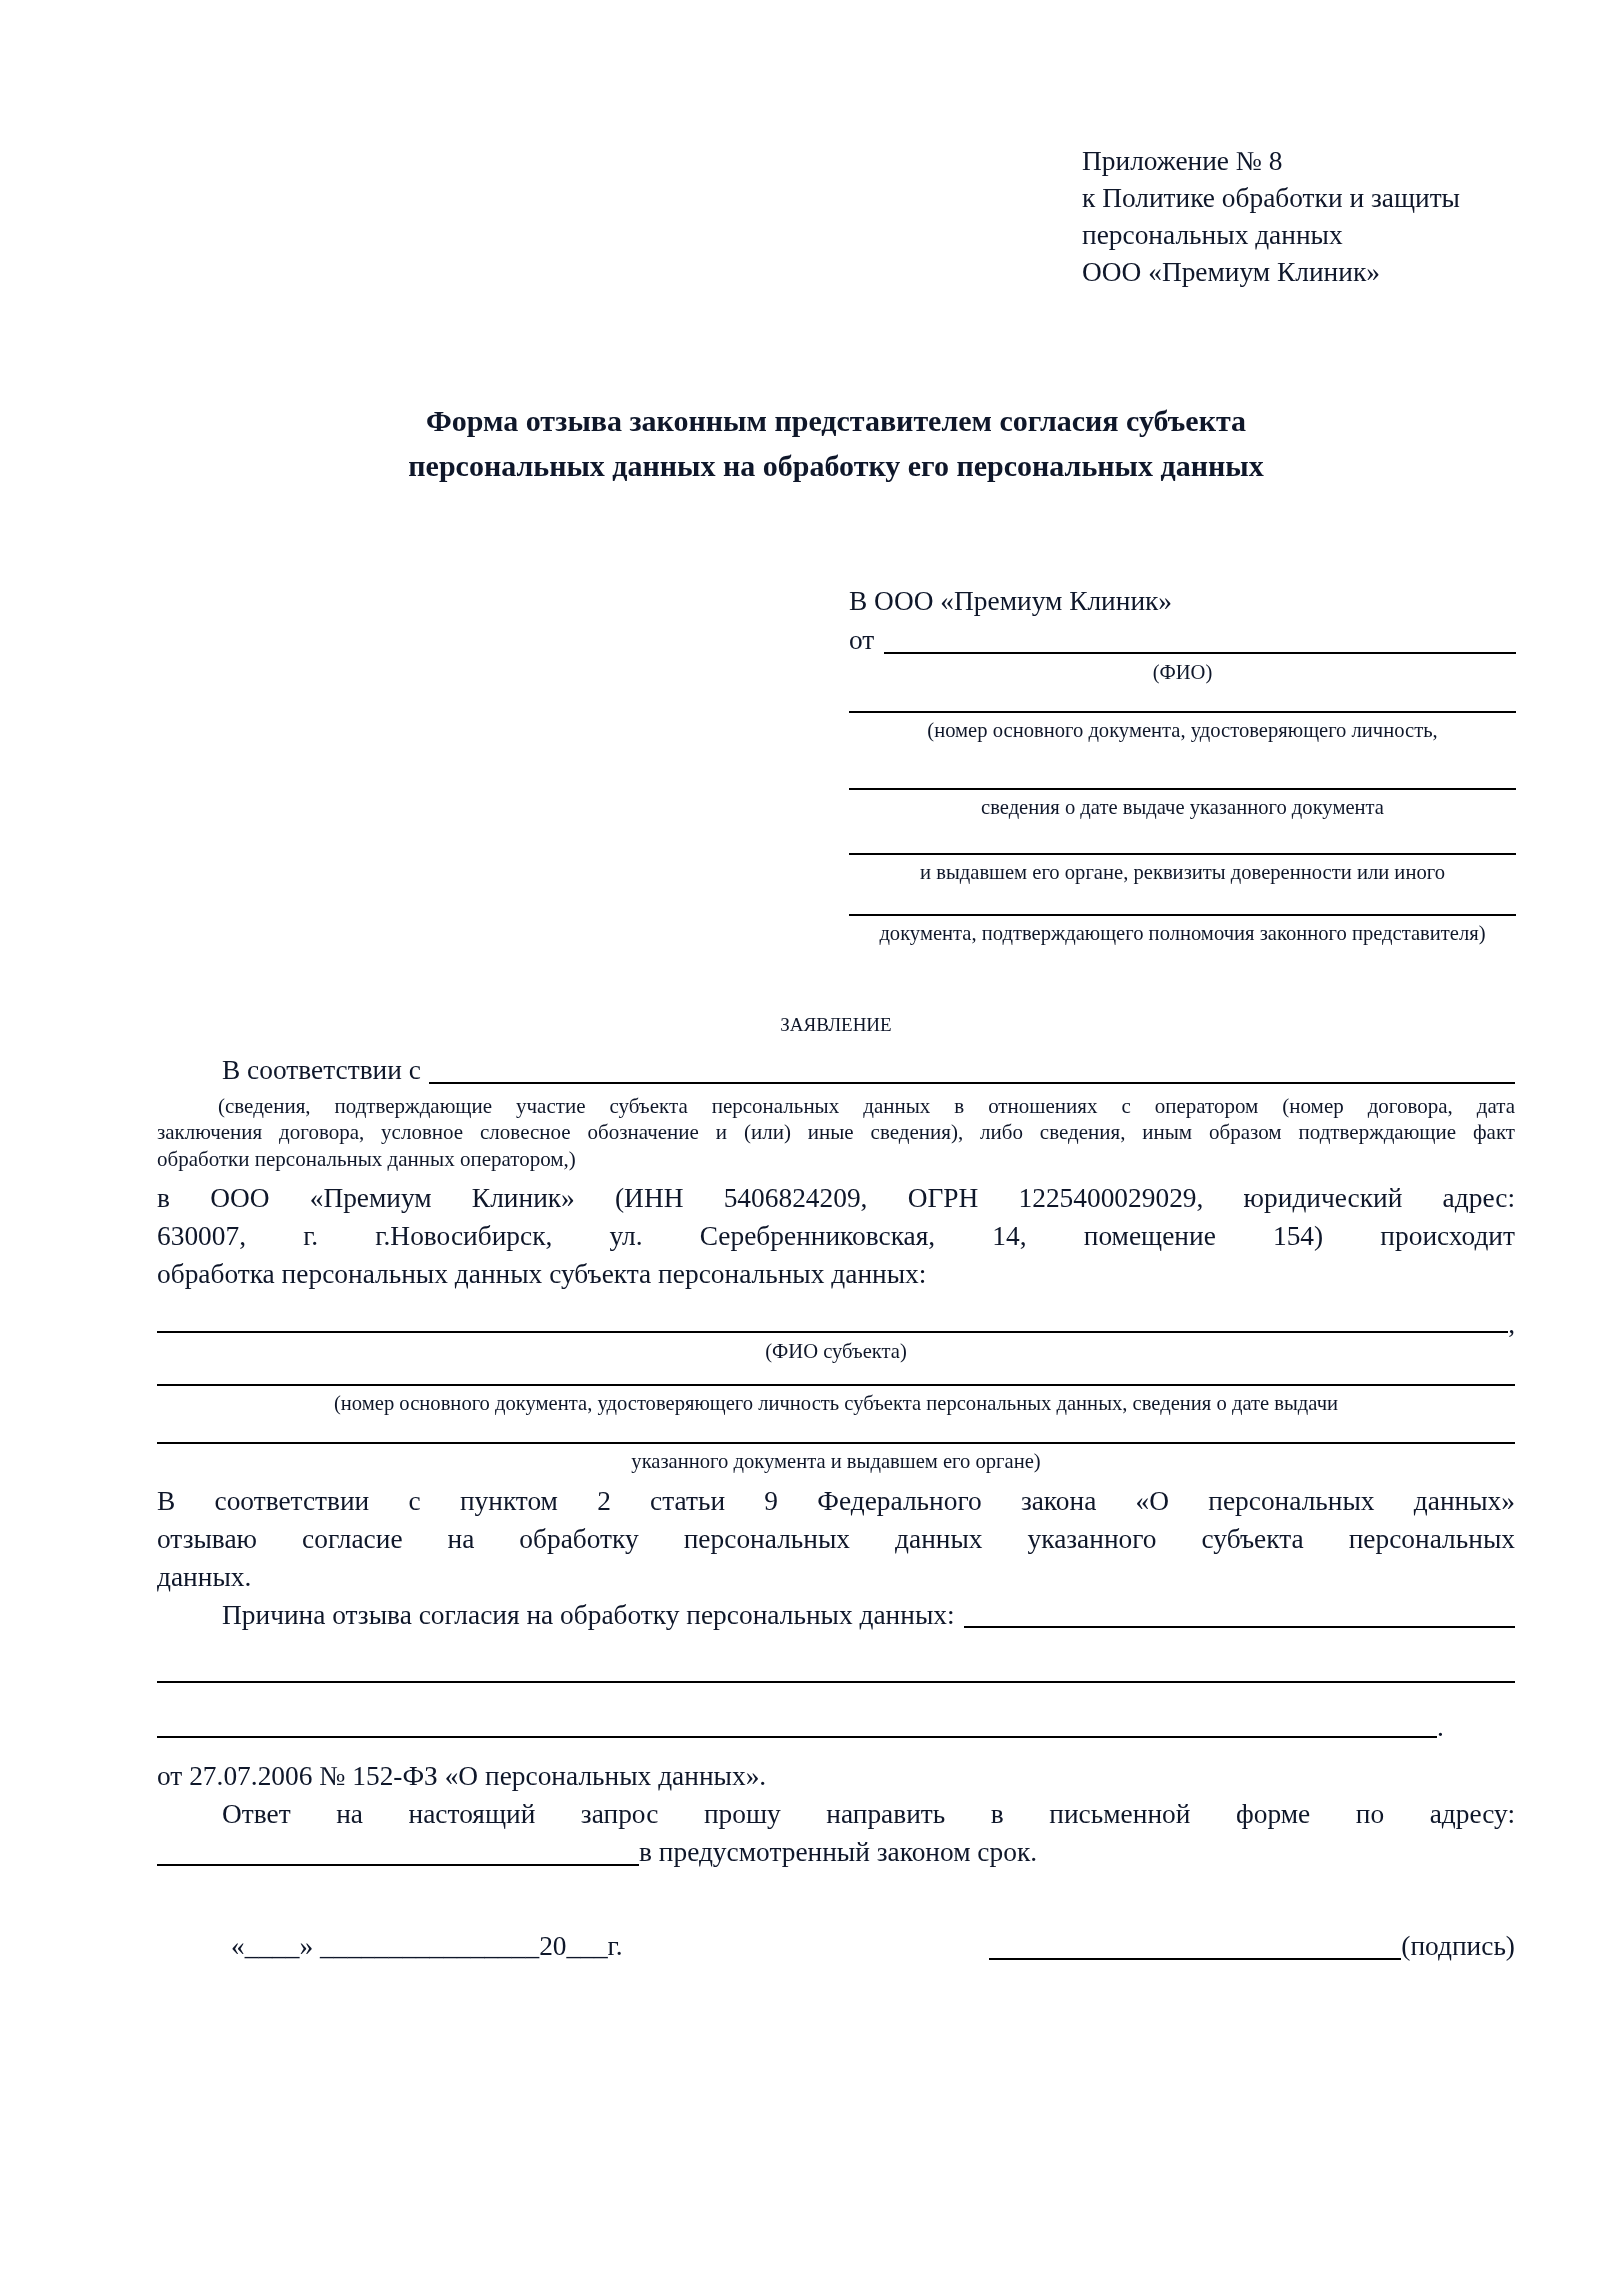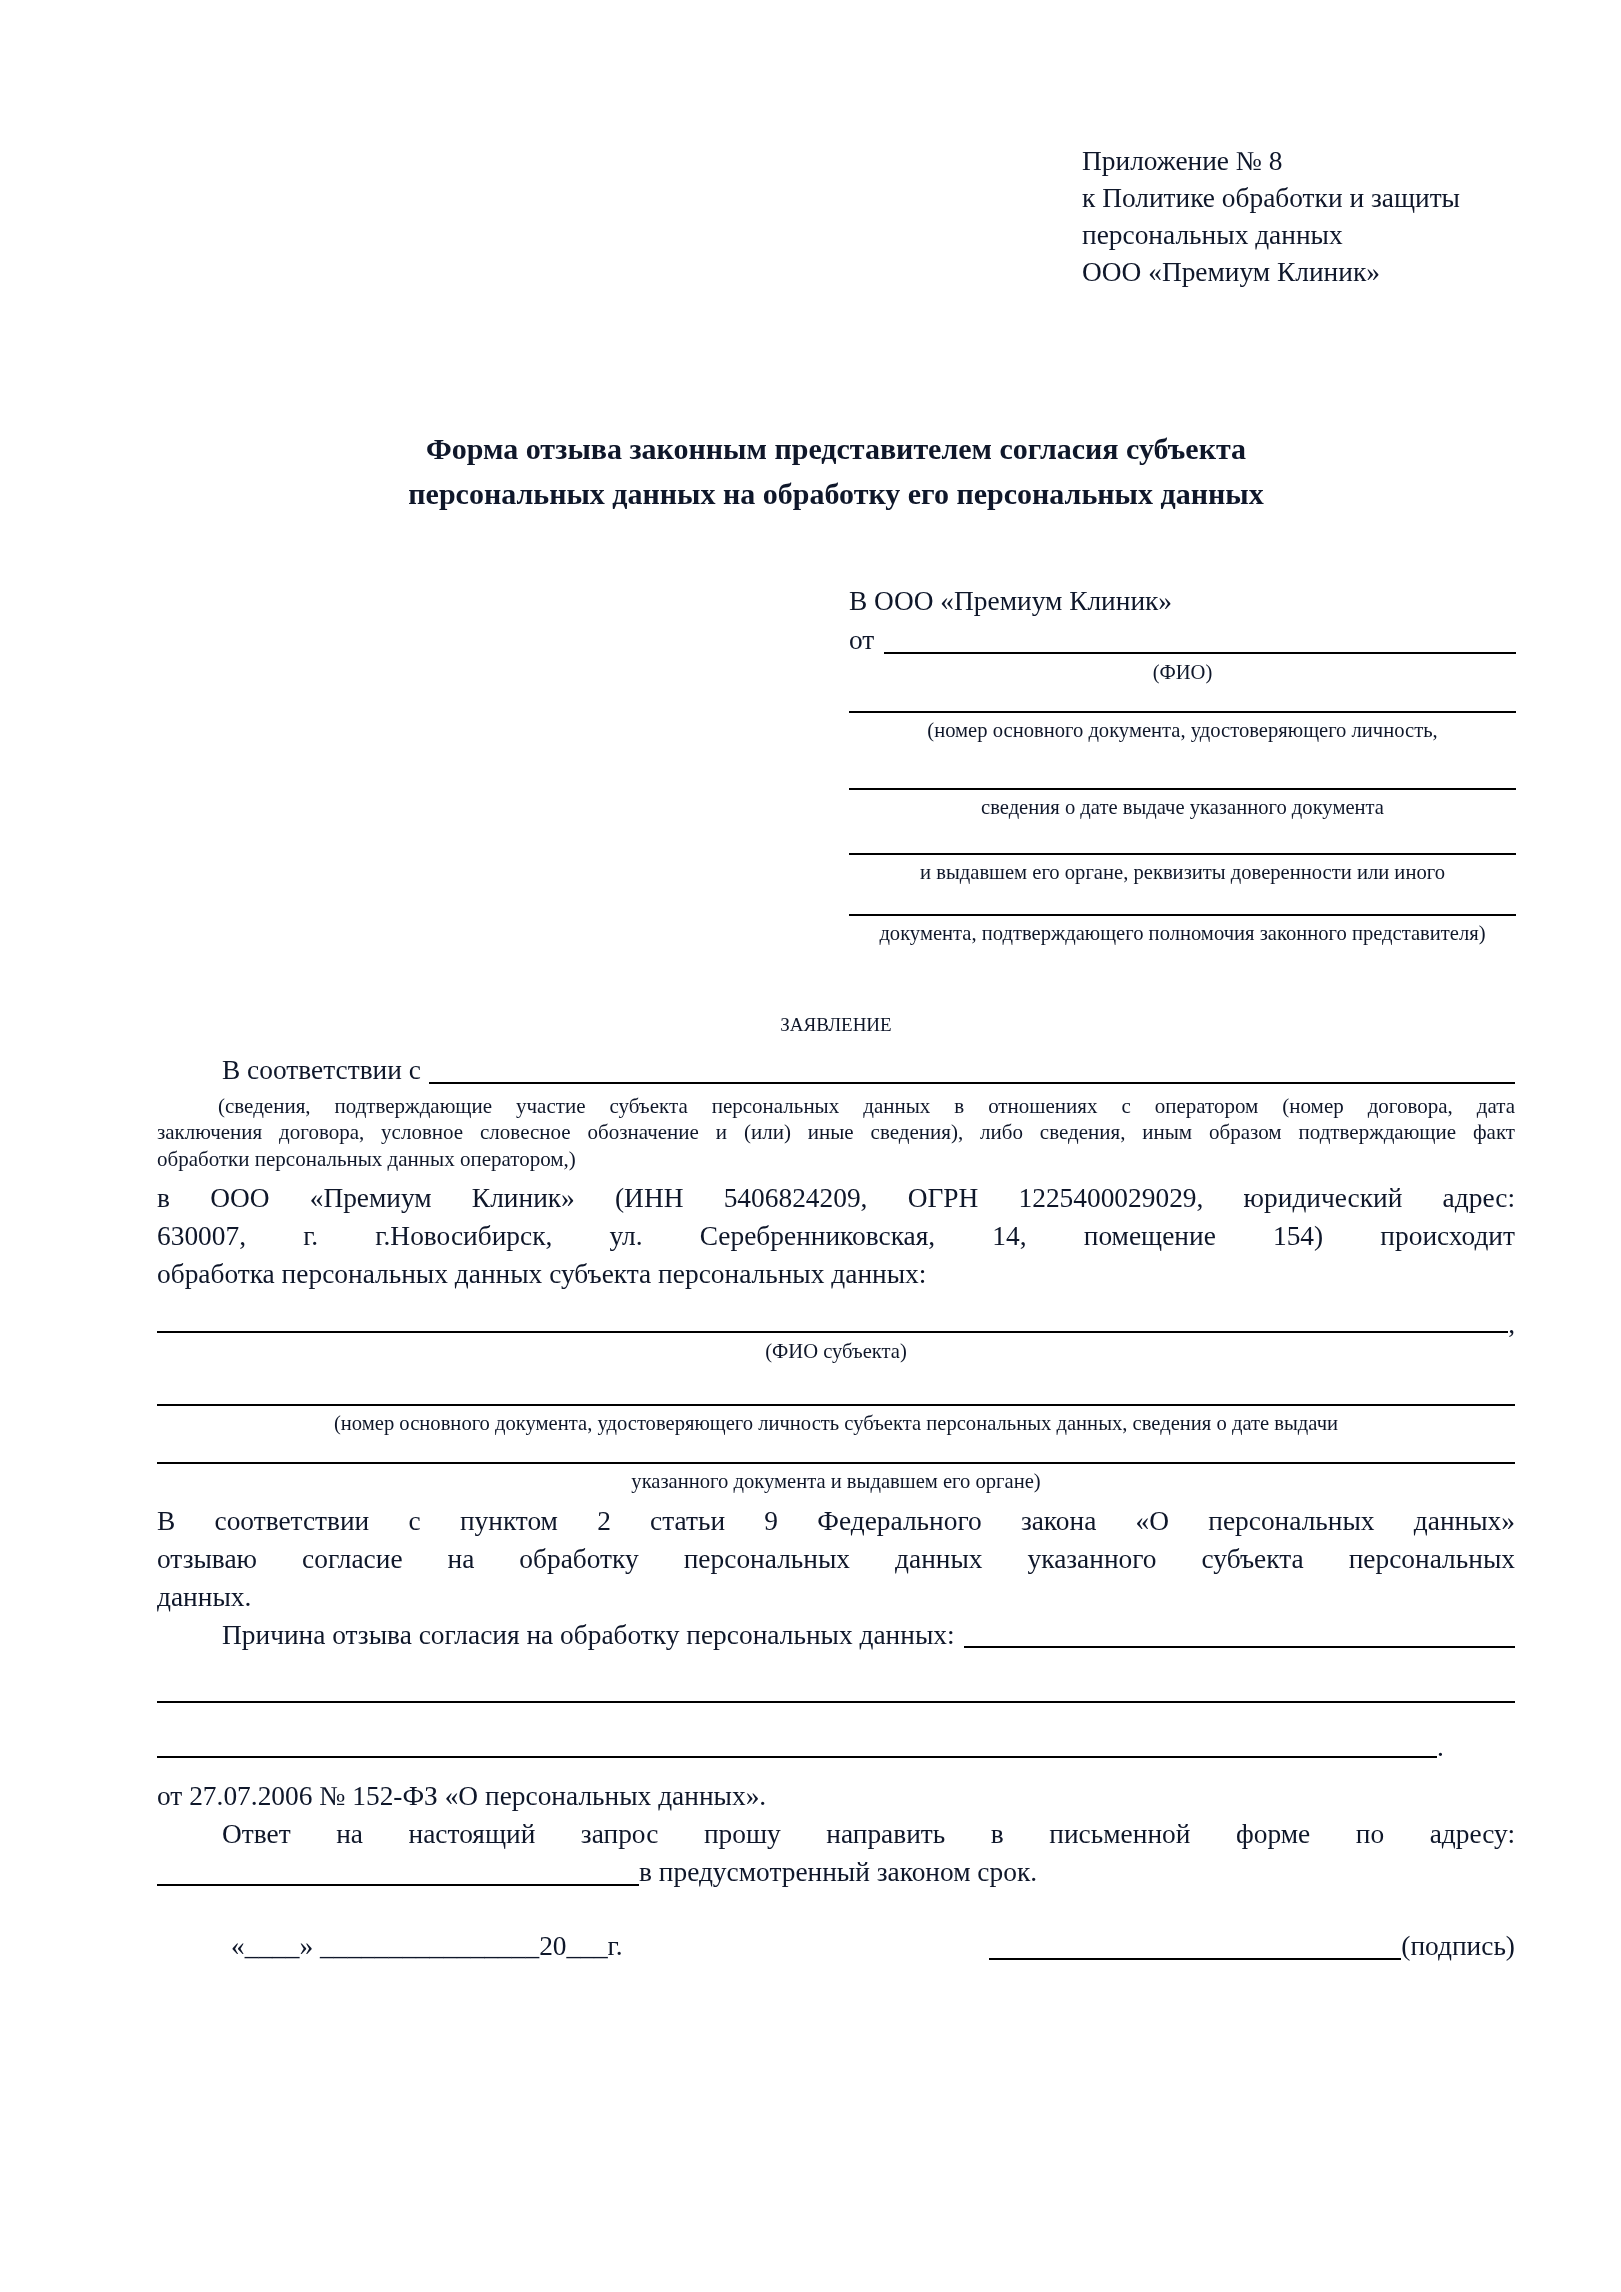--- a/index.html
+++ b/index.html
@@ -26,21 +26,20 @@
   
   .doc-title {
     position: absolute;
     left: 157px;
     top: 398px;
     width: 1358px;
     text-align: center;
     font-weight: bold;
     font-size: 30px;
     line-height: 45px;
-    margin-top: 28px;
   }
 
   
   .addressee {
     position: absolute;
     left: 849px;
     top: 582px;
     width: 667px;
     font-size: 27.4px;
     line-height: 39px;
@@ -77,21 +76,21 @@
     line-height: 37px;
     margin-bottom: 7.8px;
   }
   .intro-row { display: flex; line-height: 39px; }
   .intro-pfx { margin-left: 65px; margin-right: 7.8px; white-space: nowrap; }
   .note { font-size: 21px; line-height: 26.5px; margin-top: 2.9px; }
   .note-first { text-indent: 61px; }
   .jline { text-align: justify; text-align-last: justify; }
   .para1 { margin-top: 6.9px; }
   .rule-comma { display: flex; margin-top: 16.7px; line-height: 29px; }
-  .rrA { margin-top: 40px; font-family: Liberation Serif, serif; }
+  .rrA { margin-top: 20px; font-family: Liberation Serif, serif; }
   .rrB { margin-top: 25.5px; }
   .para2 { margin-top: 7.8px; }
   .reason-row { display: flex; }
   .reason-pfx { margin-left: 65px; margin-right: 9.8px; white-space: nowrap; }
   .blank-rule-full { margin-top: 47px; border-top: 2.9px solid #000; height: 0; }
   .period-row { display: flex; margin-top: 27.4px; line-height: 33px; }
   .rule-fixed {
     width: 1280px;
     border-bottom: 2.9px solid #000;
     align-self: flex-end;

